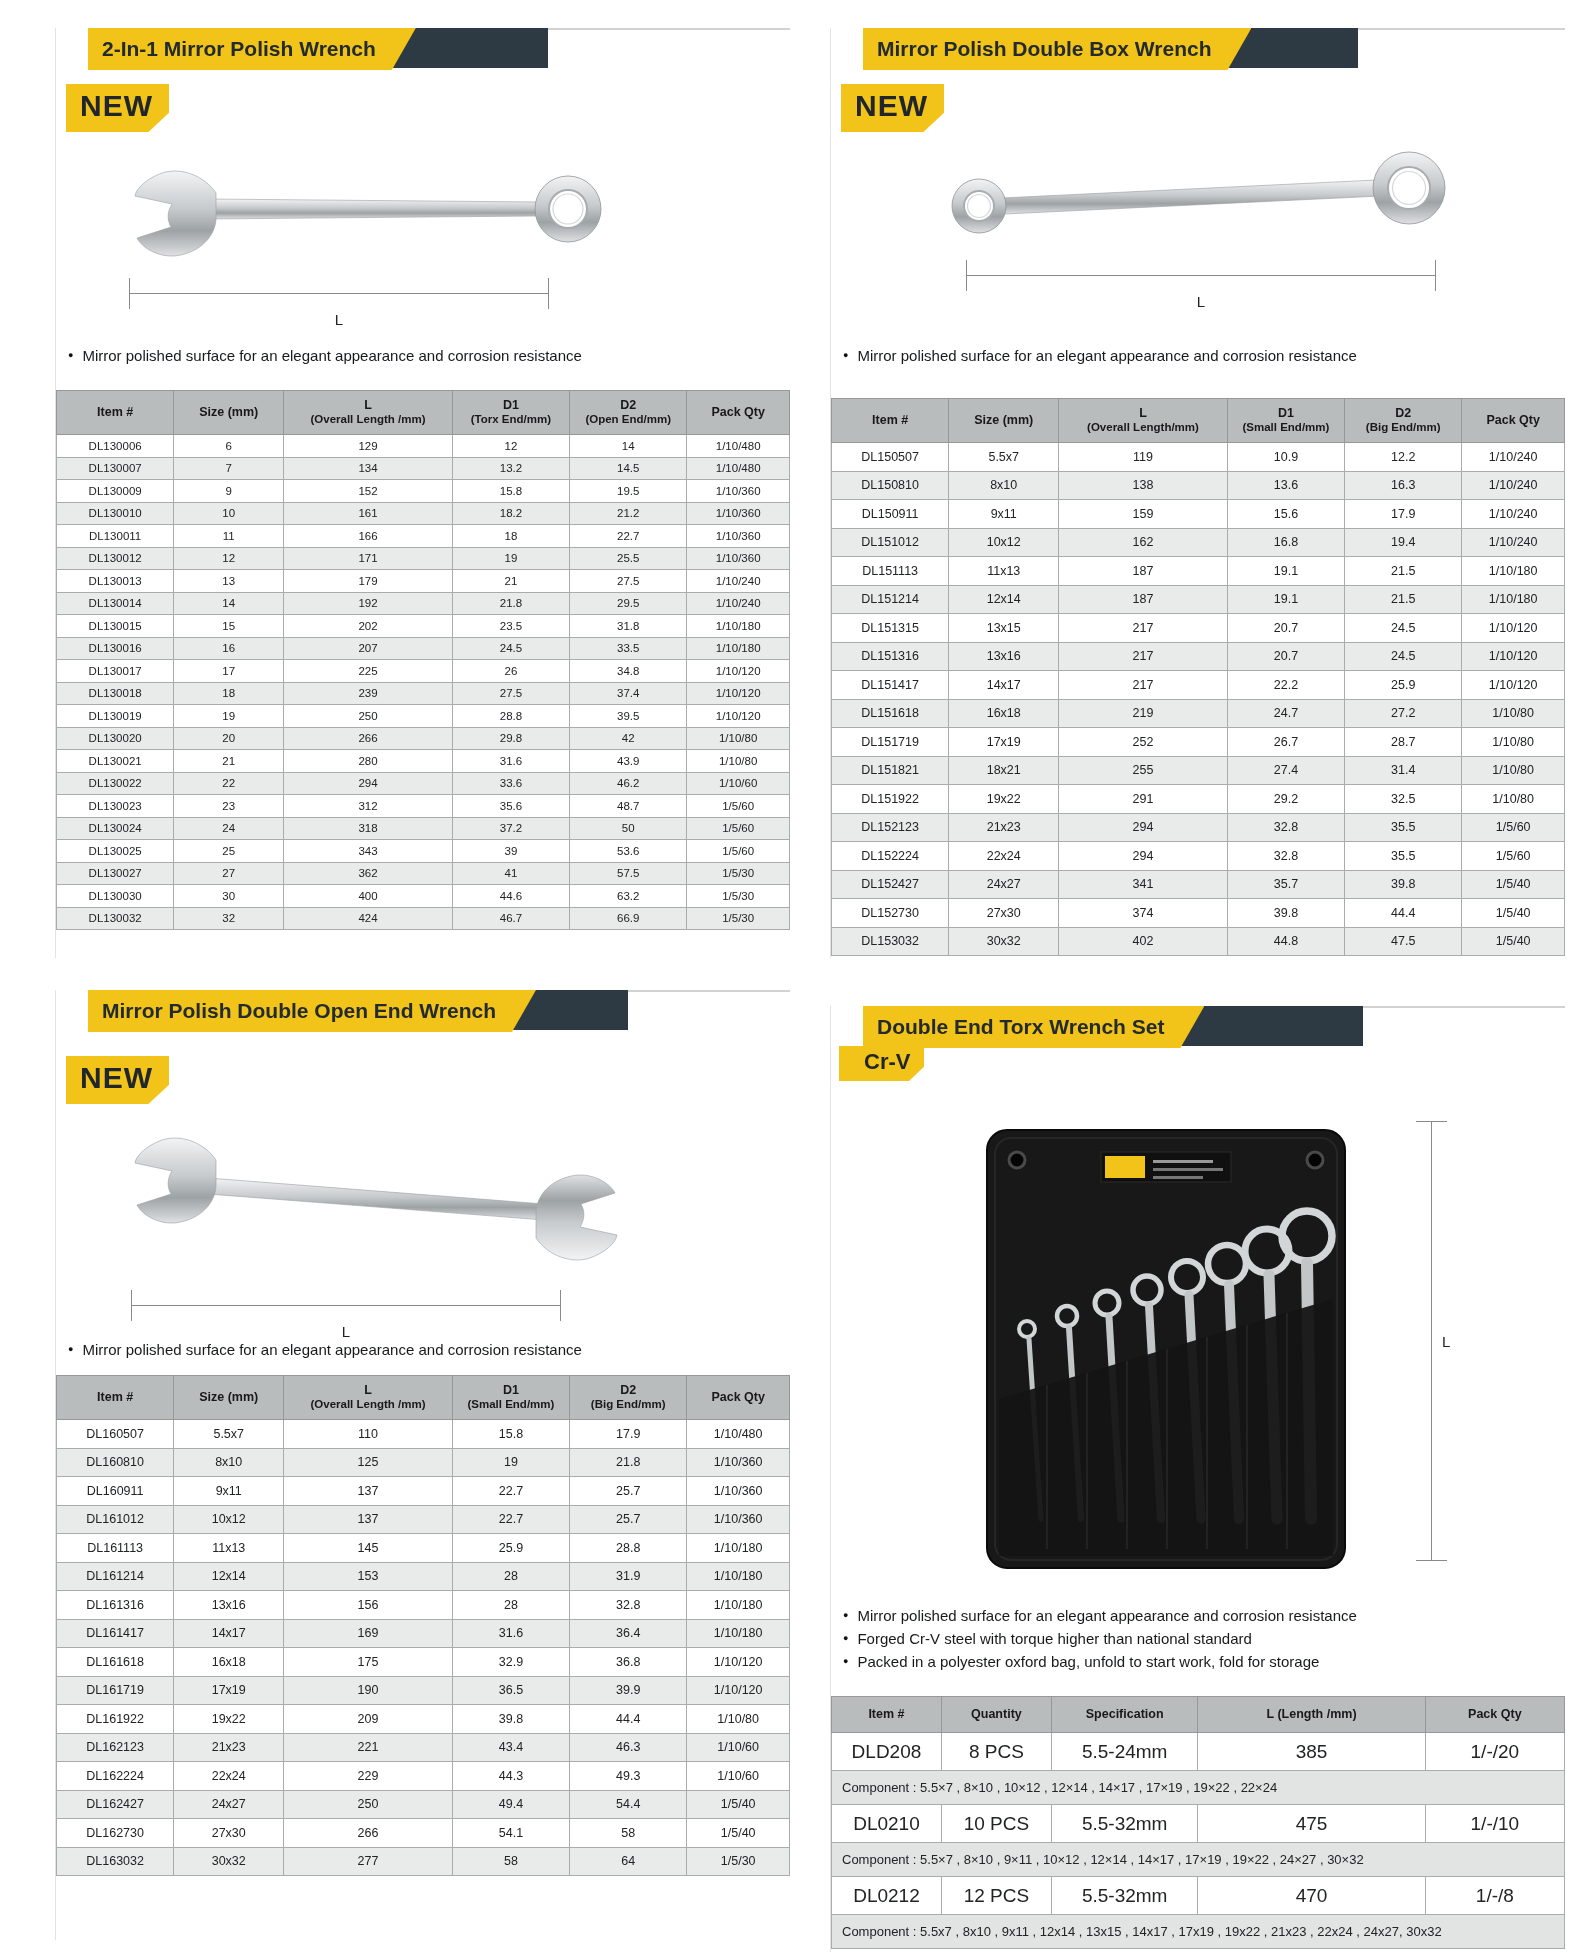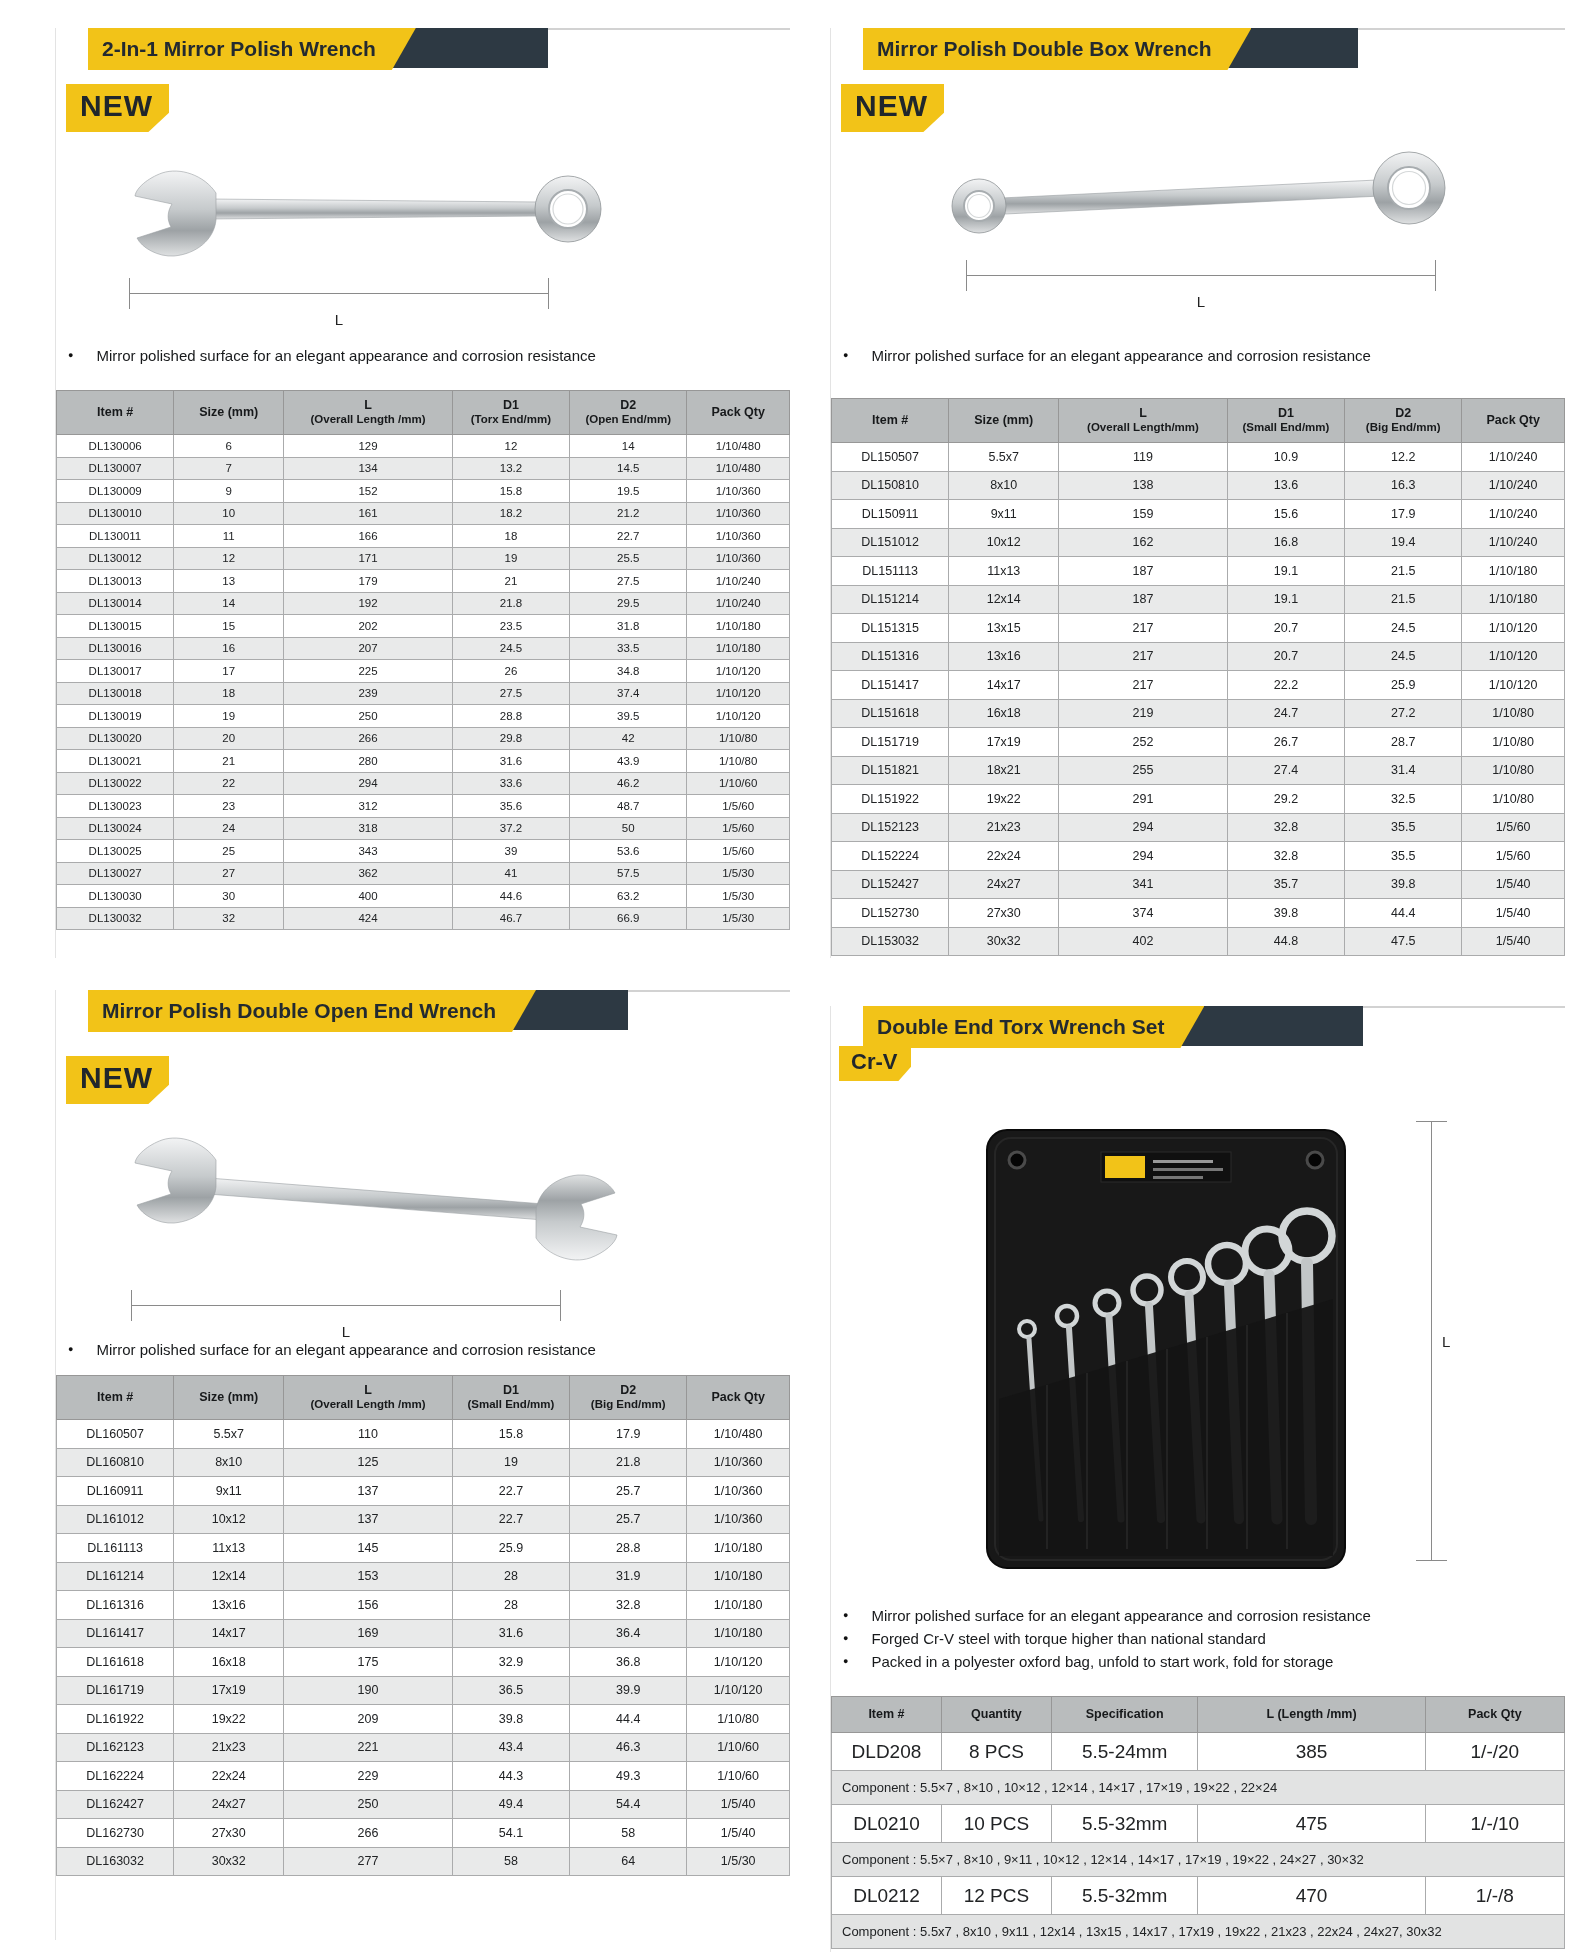--- a/index.html
+++ b/index.html
@@ -18,21 +18,21 @@
   .banner-rule { position:absolute; top:0; left:0; right:0; height:2px; background:#d2d2d2; }
   .banner-navy { position:absolute; top:0; height:40px; width:175px; background:var(--navy); }
   .banner-yellow { position:absolute; left:0; top:0; height:42px; background:var(--yellow);
     color:#232a30; font-weight:bold; font-size:21px; line-height:42px;
     padding:0 40px 0 14px; clip-path:polygon(0 0,100% 0,calc(100% - 24px) 100%,0 100%); }
 
   .new-badge { position:absolute; left:10px; background:var(--yellow); color:#20262c;
     font-weight:bold; font-size:30px; letter-spacing:1px; padding:5px 16px 9px 14px;
     clip-path:polygon(0 0,100% 0,100% 60%,80% 100%,0 100%); }
   .crv-badge { position:absolute; left:8px; background:var(--yellow); color:#20262c;
-    font-weight:bold; font-size:22px; padding:3px 14px 6px 12px;
+    font-weight:bold; font-size:22px; padding:3px 14px 6px 25px;
     clip-path:polygon(0 0,100% 0,100% 58%,82% 100%,0 100%); }
 
   .figure { position:absolute; }
 
   
   .dim-h { position:absolute; height:36px; }
   .dim-h .line { position:absolute; top:15px; left:0; right:0; height:1px; background:#8a8a8a; }
   .dim-h .tick { position:absolute; top:0; width:1px; height:31px; background:#8a8a8a; }
   .dim-h .tick.l { left:0; } .dim-h .tick.r { right:0; }
   .dim-h .lab { position:absolute; top:33px; left:50%; transform:translateX(-50%);
@@ -41,21 +41,21 @@
   .dim-v .line { position:absolute; left:15px; top:0; bottom:0; width:1px; background:#8a8a8a; }
   .dim-v .tick { position:absolute; left:0; width:31px; height:1px; background:#8a8a8a; }
   .dim-v .tick.t { top:0; } .dim-v .tick.b { bottom:0; }
   .dim-v .lab { position:absolute; top:50%; left:26px; transform:translateY(-50%);
     font-size:15px; color:#222; }
 
   
   .bullets { position:absolute; left:12px; right:4px; }
   .bullet { display:flex; align-items:flex-start; margin-bottom:4px; }
   .bullet .dot { font-size:9px; line-height:19px; margin-right:9px; color:#111; }
-  .bullet .btext { font-size:15px; line-height:19px; color:#17191b;margin-left:14px; }
+  .bullet .btext { font-size:15px; line-height:19px; color:#17191b; }
 
   
   .tablewrap { position:absolute; left:0; right:0; }
   table { width:100%; border-collapse:collapse; table-layout:fixed; }
   th { background:var(--header_bg); border:1px solid #979797; font-weight:bold;
        color:#17191b; padding:2px; }
   td { border:1px solid #aaabac; text-align:center; color:#212325; }
   .h1 { font-size:12.5px; line-height:1.25; }
   .h2 { font-size:11.5px; line-height:1.2; }
   .t6 thead th { height:44px; }

